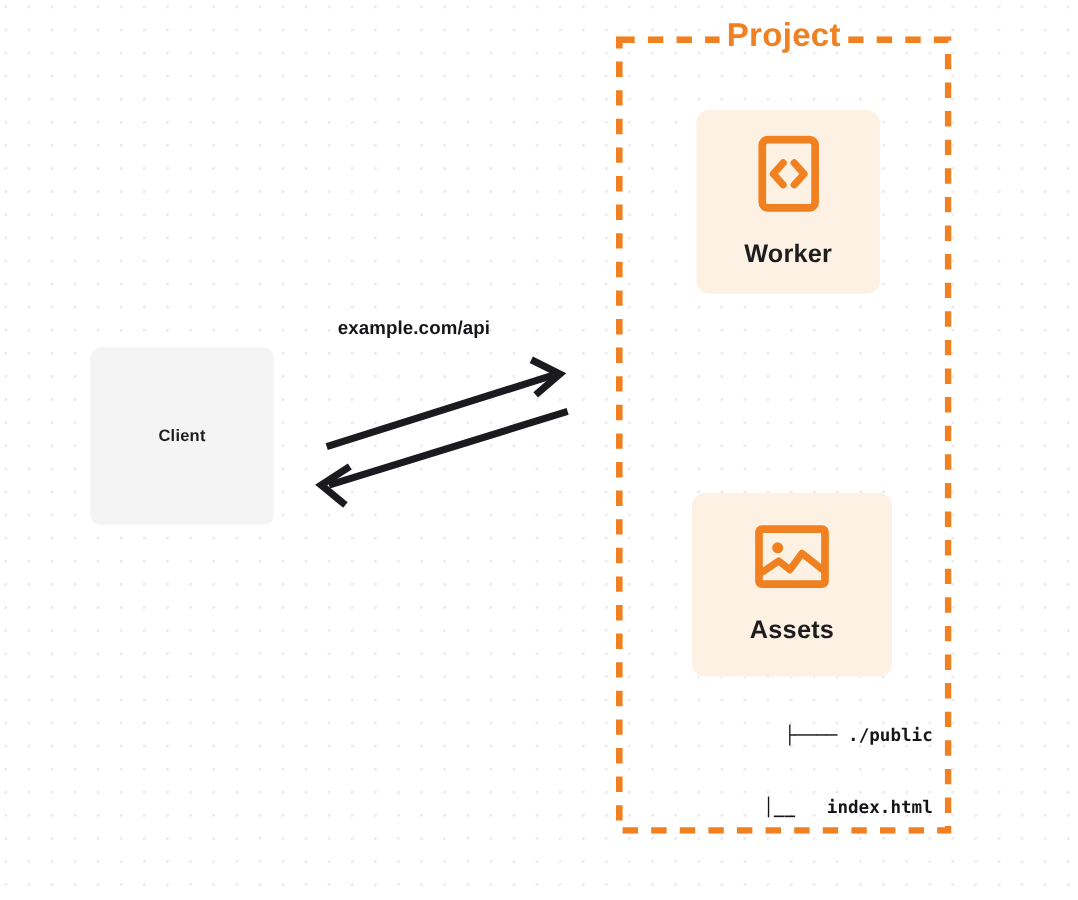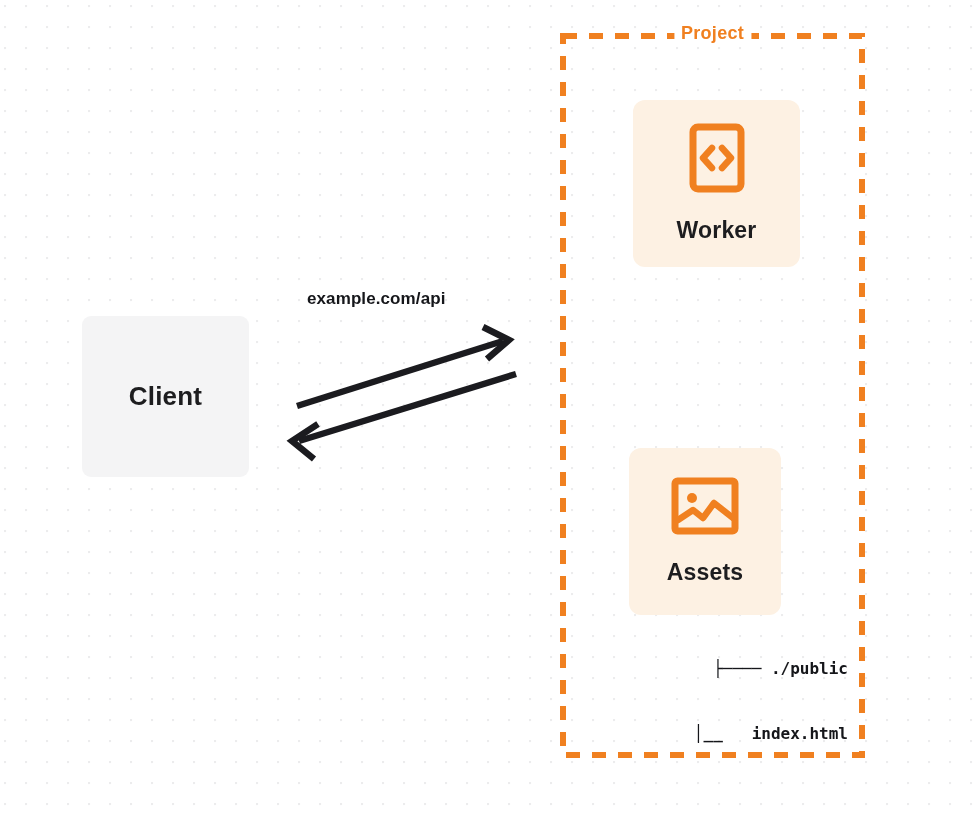--- a/index.html
+++ b/index.html
@@ -31,21 +31,21 @@
     top: 316px;
     width: 167px;
     height: 161px;
     background: #f4f4f5;
     border-radius: 9px;
     display: flex;
     align-items: center;
     justify-content: center;
   }
   .client-label {
-    font-size: 26px;
+    font-size: 15px;
     font-weight: bold;
     color: #1d1d1f;
     letter-spacing: 0.2px;
   }
 
   
   .arrows-svg {
     position: absolute;
     left: 0;
     top: 0;
@@ -81,21 +81,21 @@
     height: 100%;
     box-sizing: border-box;
   }
   .project-title {
     position: absolute;
     left: 50%;
     top: -12px;
     transform: translateX(-50%);
     background: #ffffff;
     padding: 0 7px;
-    font-size: 18px;
+    font-size: 30px;
     font-weight: bold;
     color: #f08020;
     letter-spacing: 0.3px;
     white-space: nowrap;
     line-height: 24px;
   }
 
   
   .node-box {
     position: absolute;
@@ -109,21 +109,21 @@
   }
   .node-box.worker {
     left: 73px;
     top: 67px;
     width: 167px;
     height: 167px;
   }
   .node-box.assets {
     left: 69px;
     top: 415px;
-    width: 152px;
+    width: 182px;
     height: 167px;
   }
   .node-icon {
     display: block;
     margin-bottom: 12px;
   }
   .node-label {
     font-size: 23px;
     font-weight: bold;
     color: #1d1d1f;

